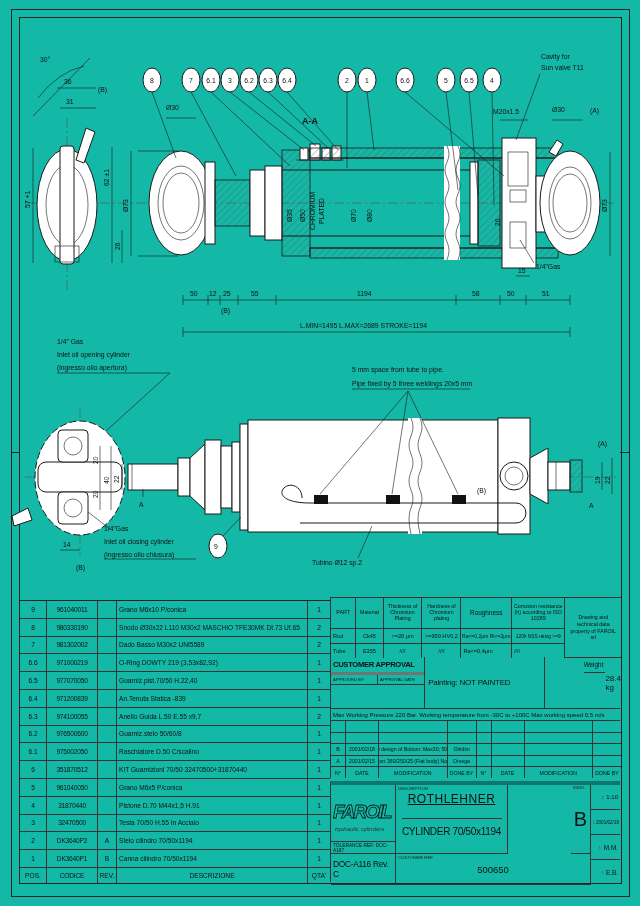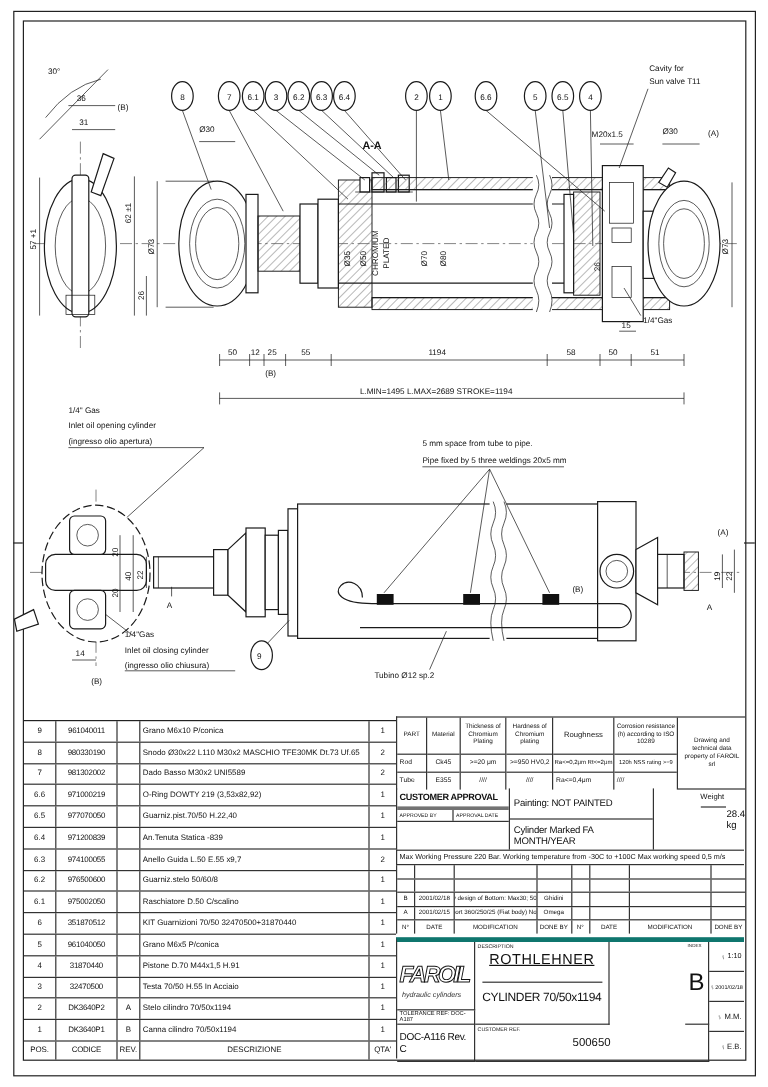--- a/index.html
+++ b/index.html
@@ -1,16 +1,16 @@
 <!DOCTYPE html>
 <html><head>
 <meta charset="utf-8">
 <style>
   html,body{margin:0;padding:0;background:#e8e8e8;}
-  .page{position:relative;width:640px;height:906px;background:#ffffff;font-family:"Liberation Sans",sans-serif;color:#111;overflow:hidden;}
+  .page{position:relative;width:640px;height:906px;background:#14b8a6;font-family:"Liberation Sans",sans-serif;color:#111;overflow:hidden;}
   .abs{position:absolute;}
   .frame-outer{left:11px;top:9px;width:617px;height:886px;border:1px solid #222;}
   .frame-inner{left:19px;top:17px;width:601px;height:865px;border:1px solid #222;}
   .tickL{left:11px;top:452px;width:8px;height:0;border-top:1px solid #222;}
   .tickR{left:620px;top:452px;width:9px;height:0;border-top:1px solid #222;}
 
   
   .ptable{left:20px;top:600px;width:310px;height:282px;border-top:1px solid #222;display:flex;flex-direction:column;font-size:6.6px;}
   .pbody{display:flex;flex-direction:column;flex:1;}
   .prow{display:flex;flex:1;border-bottom:1px solid #333;align-items:stretch;}
@@ -540,21 +540,20 @@
     <div class="left">
       <div class="cap-title">CUSTOMER APPROVAL</div>
       <div class="cap-sub">
         <div>APPROVED BY</div>
         <div>APPROVAL DATE</div>
       </div>
       <div style="flex:1"></div>
     </div>
     <div class="mid">
       <div>Painting: NOT PAINTED</div>
-      <div>Cylinder Marked FA MONTH/YEAR</div>
     </div>
     <div class="wcol">
       <div class="wlab">Weight</div>
       <div class="wval">28.4 kg</div>
     </div>
   </div>
 
   <div class="working">Max Working Pressure 220 Bar. Working temperature from -30C to +100C  Max working speed 0,5 m/s</div>
 
   <div class="revgrid">

